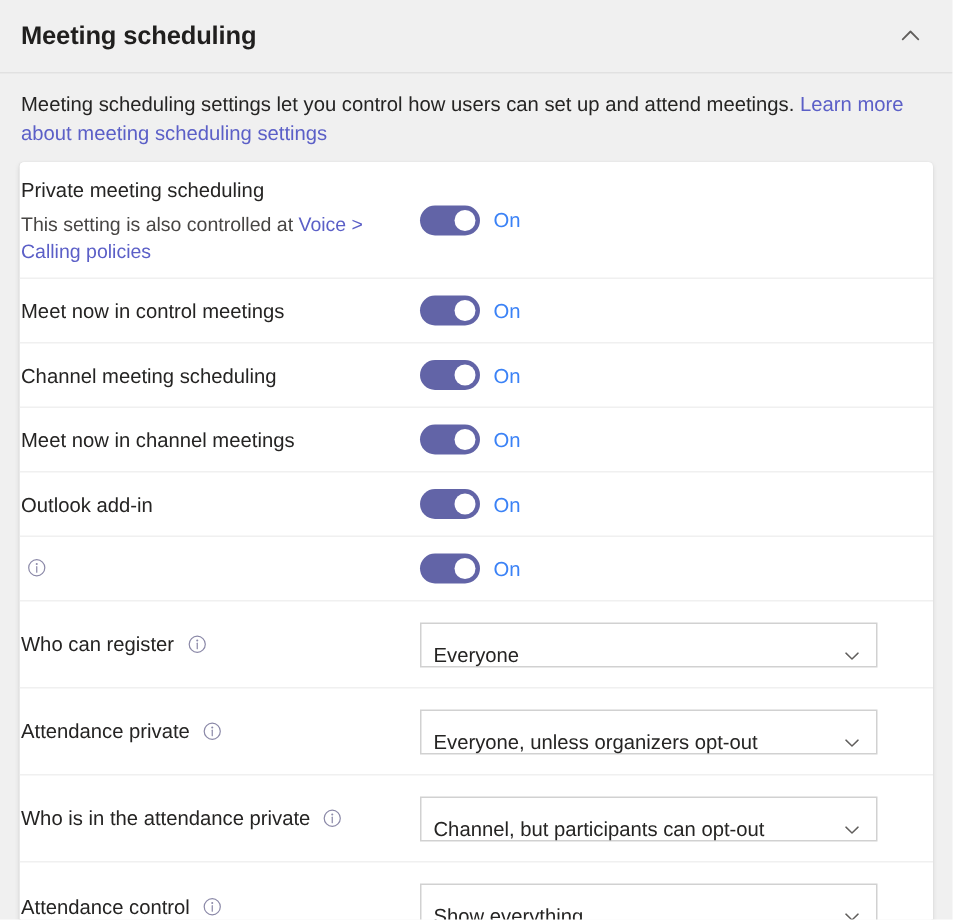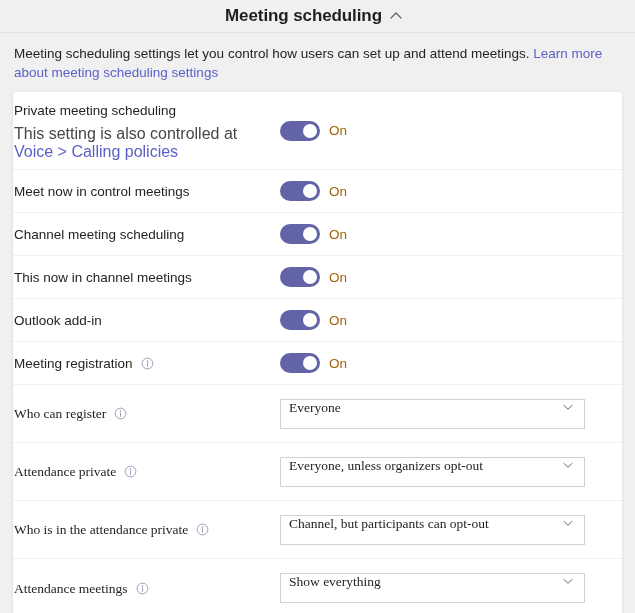--- a/index.html
+++ b/index.html
@@ -11,25 +11,25 @@
     height: 613px;
     background: #f0f0f0;
     font-family: "Liberation Sans", sans-serif;
     color: #252423;
     overflow: hidden;
   }
 
   
   .section-header {
     position: relative;
-    height: 33px;
+    height: 49px;
     padding: 0 14px;
     display: flex;
     align-items: center;
-    justify-content: center;
+    justify-content: space-between;
     box-sizing: border-box;
     border-bottom: 1px solid #e1e1e1;
   }
   .section-title {
     font-size: 17px;
     font-weight: bold;
     color: #201f1e;
     letter-spacing: -0.1px;
   }
   .collapse-btn {
@@ -71,36 +71,36 @@
   .setting-row {
     display: flex;
     align-items: center;
     min-height: 43px;
     padding: 0 12px 0 1px;
     border-bottom: 1px solid #f0f0f0;
     box-sizing: border-box;
   }
   .setting-row:last-child { border-bottom: none; }
   .setting-row.tall { min-height: 78px; }
-  .setting-row.medium { min-height: 58px; font-family: Liberation Serif, serif; }
+  .setting-row.medium { min-height: 58px; }
 
   .row-label-wrap {
     width: 266px;
     flex: 0 0 266px;
     padding-right: 8px;
     box-sizing: border-box;
   }
   .row-label {
     font-size: 13.5px;
     line-height: 19px;
     color: #252423;
     display: inline;
   }
   .row-sublabel {
-    font-size: 16px;
+    font-size: 13px;
     line-height: 18px;
     color: #484644;
     margin-top: 5px;
   }
 
   .info-icon {
     display: inline-block;
     vertical-align: -2px;
     margin-left: 4px;
     cursor: pointer;
@@ -126,31 +126,31 @@
     top: 3px;
     left: 23px;
     width: 14px;
     height: 14px;
     border-radius: 50%;
     background: #ffffff;
   }
   .toggle-state {
     margin-left: 9px;
     font-size: 13.5px;
-    color: #a16207;
+    color: #3b82f6;
   }
 
   
   .dropdown {
     width: 305px;
     height: 30px;
     border: 1px solid #d1d1d1;
     background: #ffffff;
     display: flex;
-    align-items: flex-start;
+    align-items: flex-end;
     justify-content: space-between;
     padding: 0 9px 0 8px;
     box-sizing: border-box;
     cursor: pointer;
     font-size: 13.5px;
     color: #252423;
   }
   .dropdown-chevron { display: flex; align-items: center; }
   .dropdown-chevron svg { display: block; }
 </style>
@@ -209,21 +209,21 @@
     <div class="control-wrap">
       <div class="toggle">
         <div class="knob"></div>
       </div>
       <span class="toggle-state">On</span>
     </div>
   </div>
 
   <div class="setting-row">
     <div class="row-label-wrap">
-      <span class="row-label">This now in channel meetings</span>
+      <span class="row-label">Meet now in channel meetings</span>
     </div>
     <div class="control-wrap">
       <div class="toggle">
         <div class="knob"></div>
       </div>
       <span class="toggle-state">On</span>
     </div>
   </div>
 
   <div class="setting-row">
@@ -233,21 +233,20 @@
     <div class="control-wrap">
       <div class="toggle">
         <div class="knob"></div>
       </div>
       <span class="toggle-state">On</span>
     </div>
   </div>
 
   <div class="setting-row">
     <div class="row-label-wrap">
-      <span class="row-label">Meeting registration</span>
       <span class="info-icon">
         <svg width="13" height="13" viewBox="0 0 16 16" aria-hidden="true">
           <circle cx="8" cy="8" r="6.6" fill="none" stroke="#8b89a8" stroke-width="1"></circle>
           <circle cx="8" cy="4.9" r="0.85" fill="#8b89a8"></circle>
           <path d="M8 7.1 V11.6" stroke="#8b89a8" stroke-width="1" stroke-linecap="round"></path>
         </svg>
       </span>
     </div>
     <div class="control-wrap">
       <div class="toggle">
@@ -315,21 +314,21 @@
       <span class="dropdown-chevron">
         <svg width="14" height="14" viewBox="0 0 16 16" aria-hidden="true">
           <path d="M3.4 6.2 L8 10.6 L12.6 6.2" fill="none" stroke="#605e5c" stroke-width="1.1" stroke-linecap="round" stroke-linejoin="round"></path>
         </svg>
       </span>
     </div>
   </div>
 
   <div class="setting-row medium">
     <div class="row-label-wrap">
-      <span class="row-label">Attendance meetings</span>
+      <span class="row-label">Attendance control</span>
       <span class="info-icon">
         <svg width="13" height="13" viewBox="0 0 16 16" aria-hidden="true">
           <circle cx="8" cy="8" r="6.6" fill="none" stroke="#8b89a8" stroke-width="1"></circle>
           <circle cx="8" cy="4.9" r="0.85" fill="#8b89a8"></circle>
           <path d="M8 7.1 V11.6" stroke="#8b89a8" stroke-width="1" stroke-linecap="round"></path>
         </svg>
       </span>
     </div>
     <div class="dropdown">
       <span>Show everything</span>

